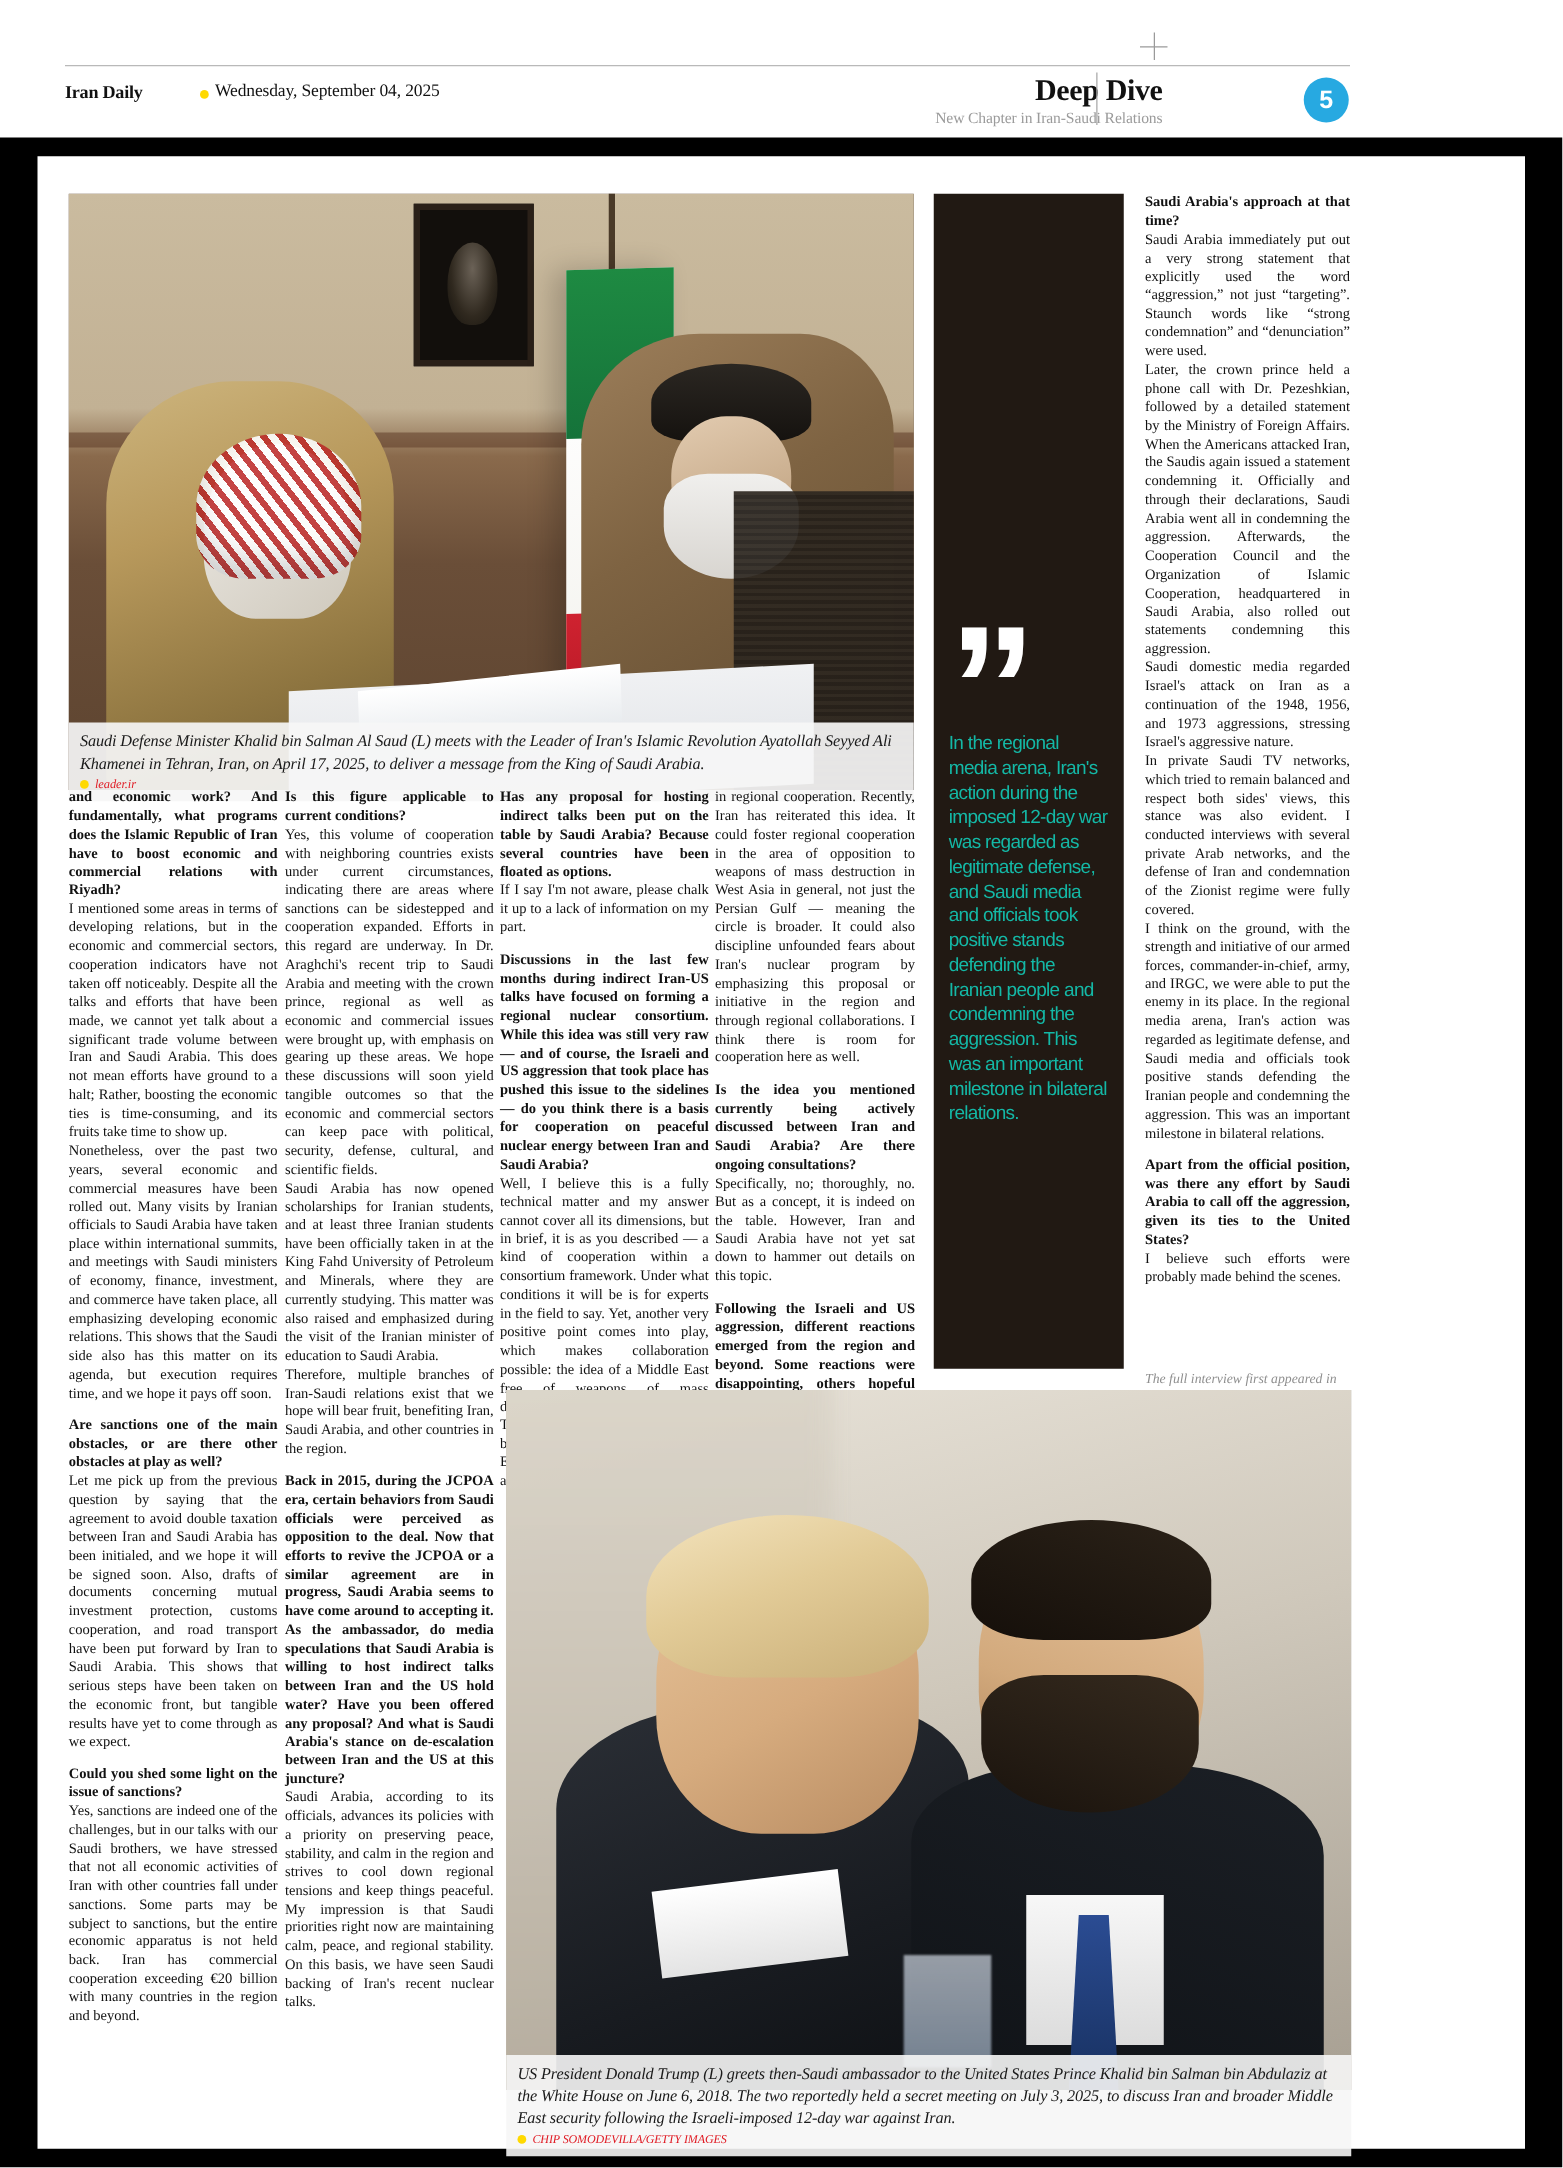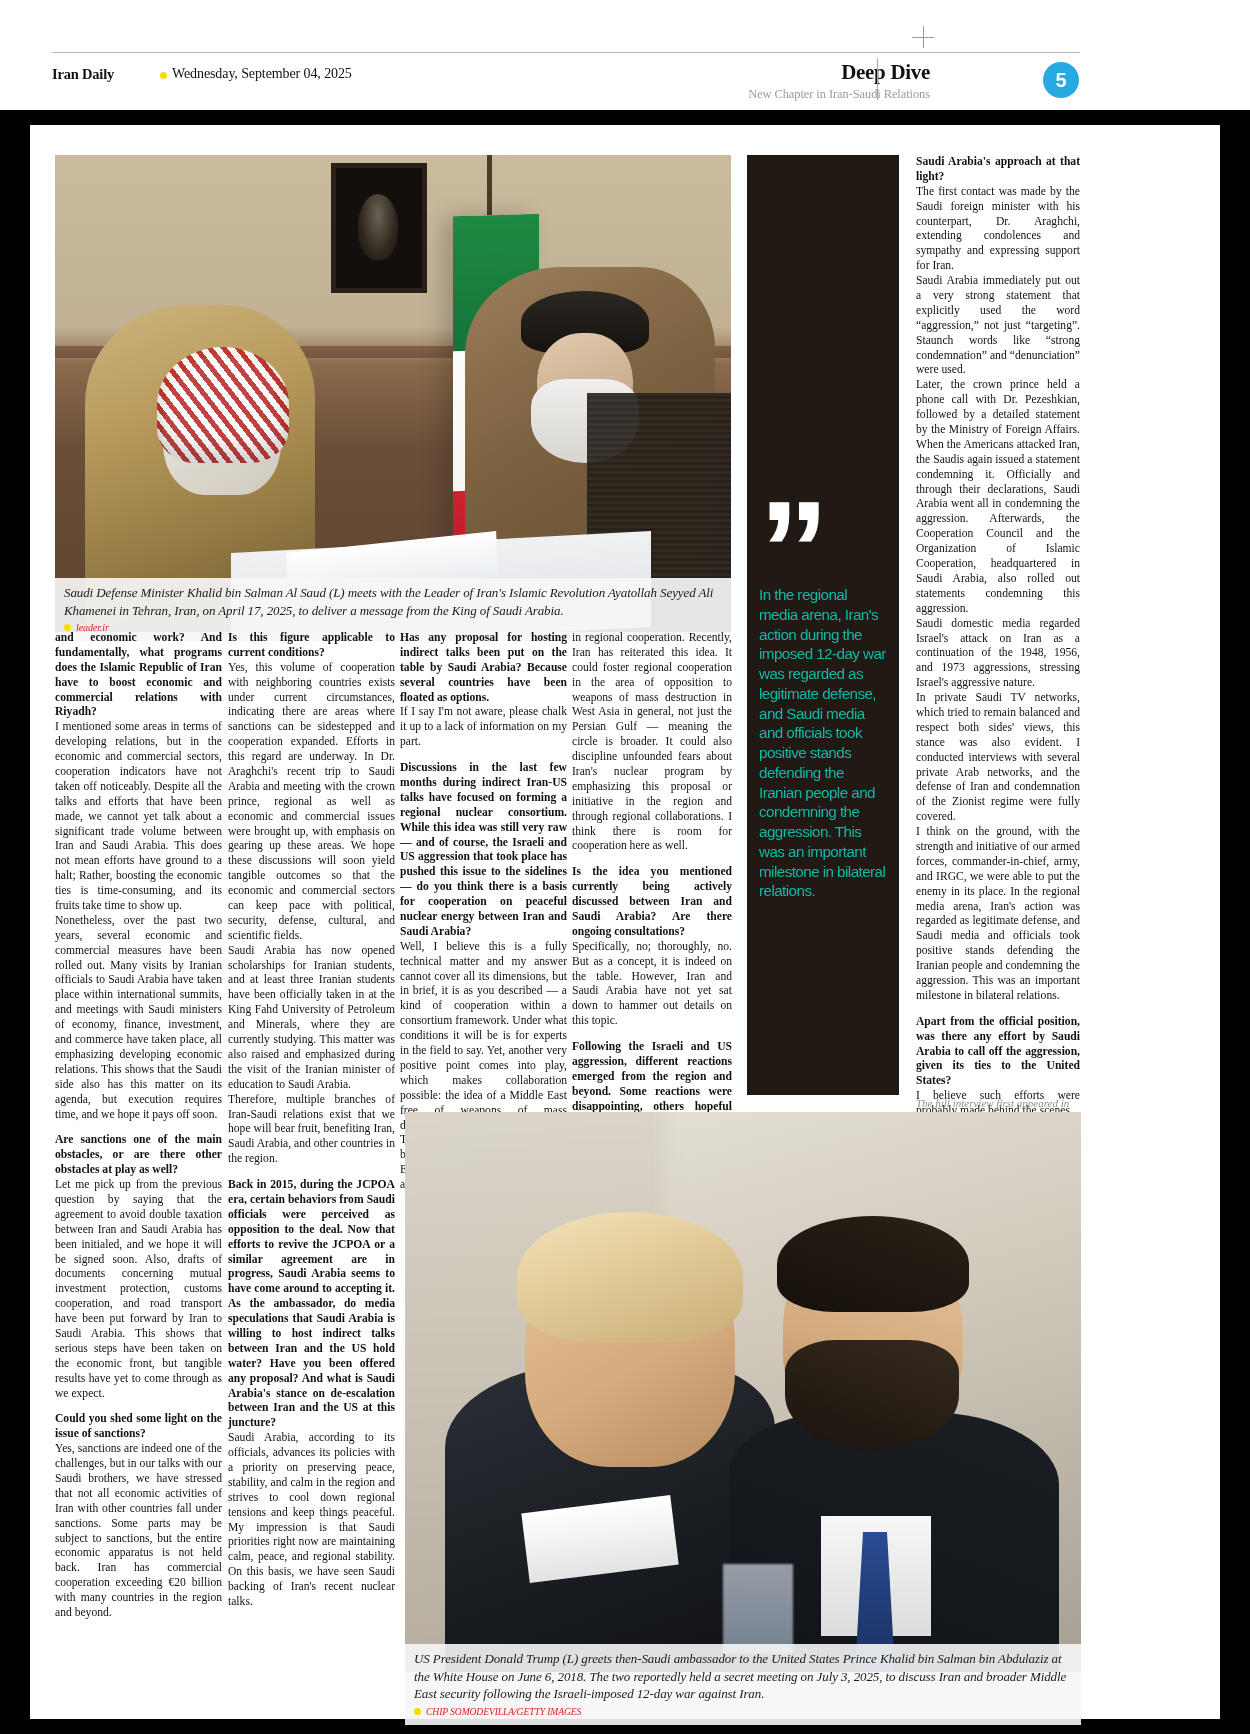--- a/index.html
+++ b/index.html
@@ -29,21 +29,21 @@
   .dot-sep{
     position:absolute;left:108px;top:12px;
     width:7px;height:7px;border-radius:50%;background:#ffd900;
   }
   .head-date{
     position:absolute;left:120px;top:6px;
     font-size:14px;color:#111;letter-spacing:-.1px;
   }
   .section-title{
     position:absolute;right:152px;top:0px;
-    font-weight:bold;font-size:21px;color:#111;letter-spacing:-.3px;
+    font-weight:bold;font-size:24px;color:#111;letter-spacing:-.3px;
     text-align:right;
   }
   .section-sub{
     position:absolute;right:152px;top:27px;
     font-size:12.5px;color:#9b9b9b;text-align:right;letter-spacing:-.1px;
   }
   .head-vrule{position:absolute;left:877px;top:58px;width:1px;height:42px;background:#a8a8a8;}
   .page-badge{
     position:absolute;left:1043px;top:62px;
     width:36px;height:36px;border-radius:50%;
@@ -352,22 +352,21 @@
     <p class="a">Well, I believe this is a fully technical matter and my answer cannot cover all its dimensions, but in brief, it is as you described — a kind of cooperation within a consortium framework. Under what conditions it will be is for experts in the field to say. Yet, another very positive point comes into play, which makes collaboration possible: the idea of a Middle East free of weapons of mass destruction.</p>
     <p class="a">This idea was put forward by Iran before the Islamic Revolution, then Egypt joined in, and it has since appeared as a guideline</p>
   </div>
 <div class="col" id="col4">
     <p class="a">in regional cooperation. Recently, Iran has reiterated this idea. It could foster regional cooperation in the area of opposition to weapons of mass destruction in West Asia in general, not just the Persian Gulf — meaning the circle is broader. It could also discipline unfounded fears about Iran's nuclear program by emphasizing this proposal or initiative in the region and through regional collaborations. I think there is room for cooperation here as well.</p>
     <p class="q">Is the idea you mentioned currently being actively discussed between Iran and Saudi Arabia? Are there ongoing consultations?</p>
     <p class="a">Specifically, no; thoroughly, no. But as a concept, it is indeed on the table. However, Iran and Saudi Arabia have not yet sat down to hammer out details on this topic.</p>
     <p class="q">Following the Israeli and US aggression, different reactions emerged from the region and beyond. Some reactions were disappointing, others hopeful signs of better days ahead. You were in Riyadh at the time — how would you describe Saudi Arabia's response to the aggression? And as a closing note, could you share a memory from those 12 days and</p>
   </div>
 <div class="col" id="col5">
-    <p class="q first">Saudi Arabia's approach at that light?</p>
-    <p class="a">The first contact was made by the Saudi foreign minister with his counterpart, Dr. Araghchi, extending condolences and sympathy and expressing support for Iran.</p>
+    <p class="q first">Saudi Arabia's approach at that time?</p>
     <p class="a">Saudi Arabia immediately put out a very strong statement that explicitly used the word “aggression,” not just “targeting”. Staunch words like “strong condemnation” and “denunciation” were used.</p>
     <p class="a">Later, the crown prince held a phone call with Dr. Pezeshkian, followed by a detailed statement by the Ministry of Foreign Affairs. When the Americans attacked Iran, the Saudis again issued a statement condemning it. Officially and through their declarations, Saudi Arabia went all in condemning the aggression. Afterwards, the Cooperation Council and the Organization of Islamic Cooperation, headquartered in Saudi Arabia, also rolled out statements condemning this aggression.</p>
     <p class="a">Saudi domestic media regarded Israel's attack on Iran as a continuation of the 1948, 1956, and 1973 aggressions, stressing Israel's aggressive nature.</p>
     <p class="a">In private Saudi TV networks, which tried to remain balanced and respect both sides' views, this stance was also evident. I conducted interviews with several private Arab networks, and the defense of Iran and condemnation of the Zionist regime were fully covered.</p>
     <p class="a">I think on the ground, with the strength and initiative of our armed forces, commander-in-chief, army, and IRGC, we were able to put the enemy in its place. In the regional media arena, Iran's action was regarded as legitimate defense, and Saudi media and officials took positive stands defending the Iranian people and condemning the aggression. This was an important milestone in bilateral relations.</p>
     <p class="q">Apart from the official position, was there any effort by Saudi Arabia to call off the aggression, given its ties to the United States?</p>
     <p class="a">I believe such efforts were probably made behind the scenes.</p>
   </div>
 <div class="col5-note">The full interview first appeared in Persian on IRNA.</div>
 

